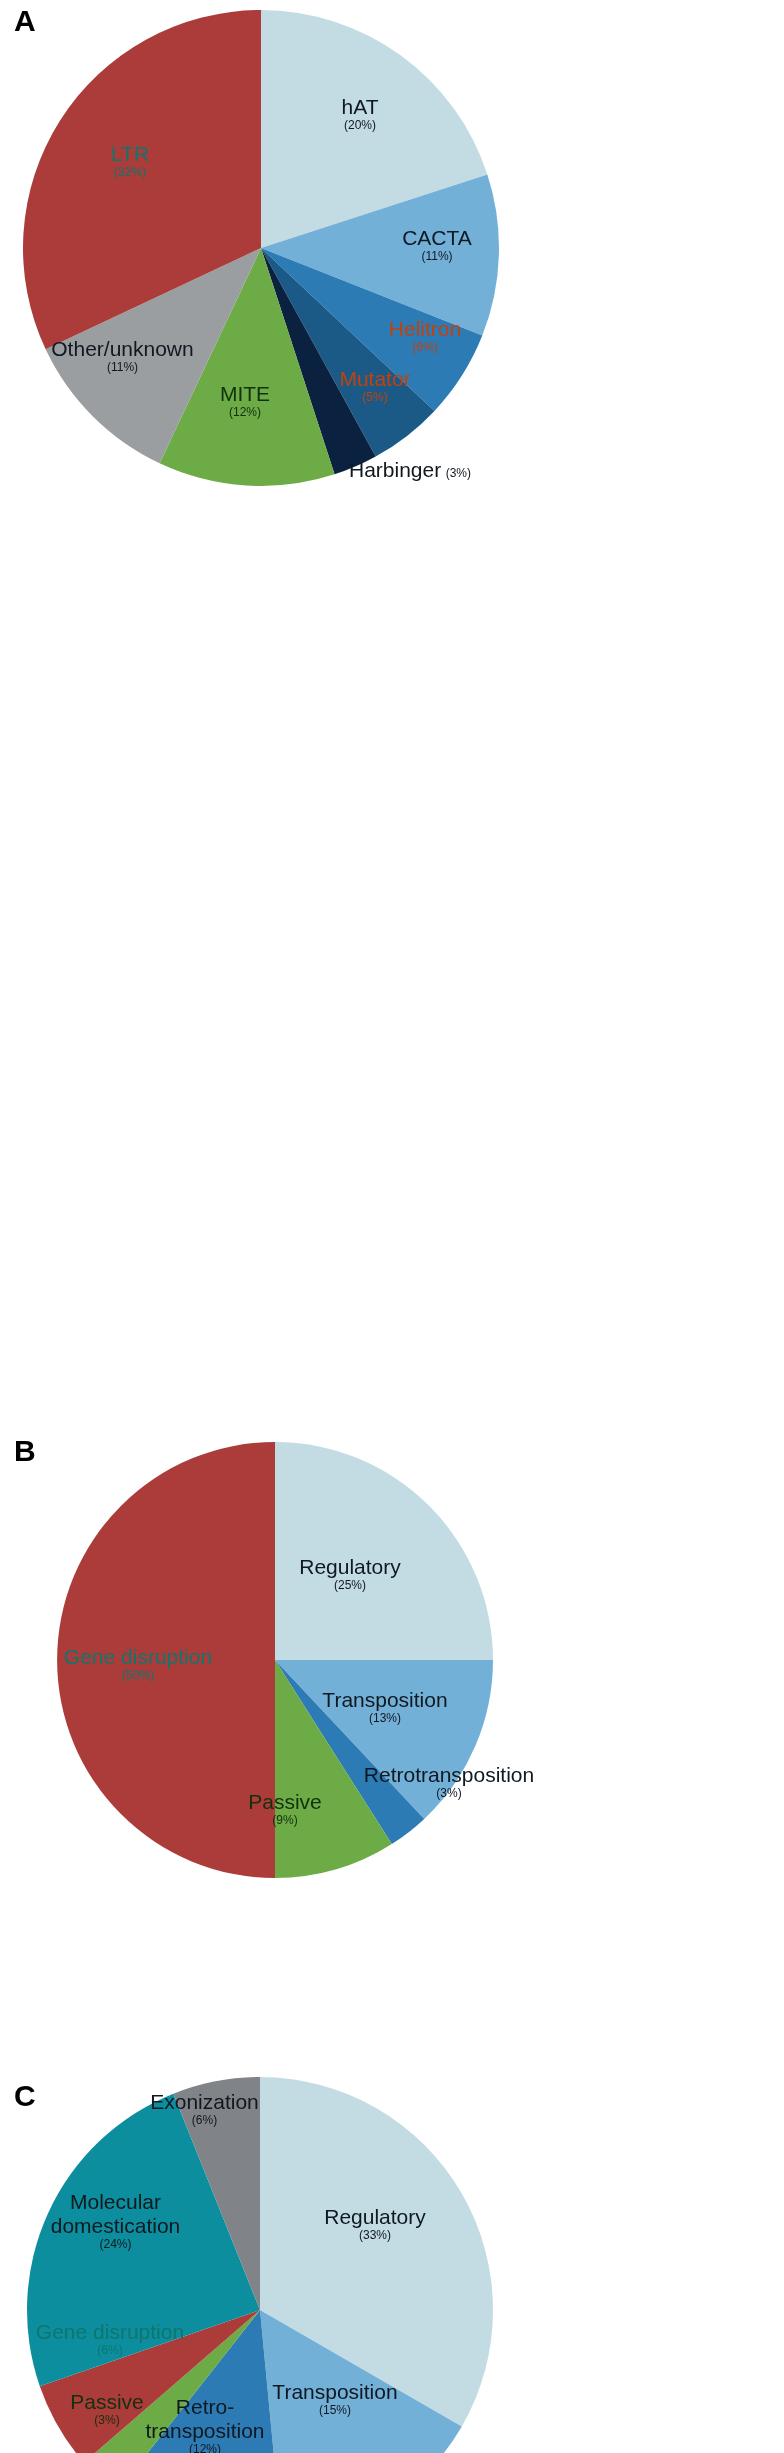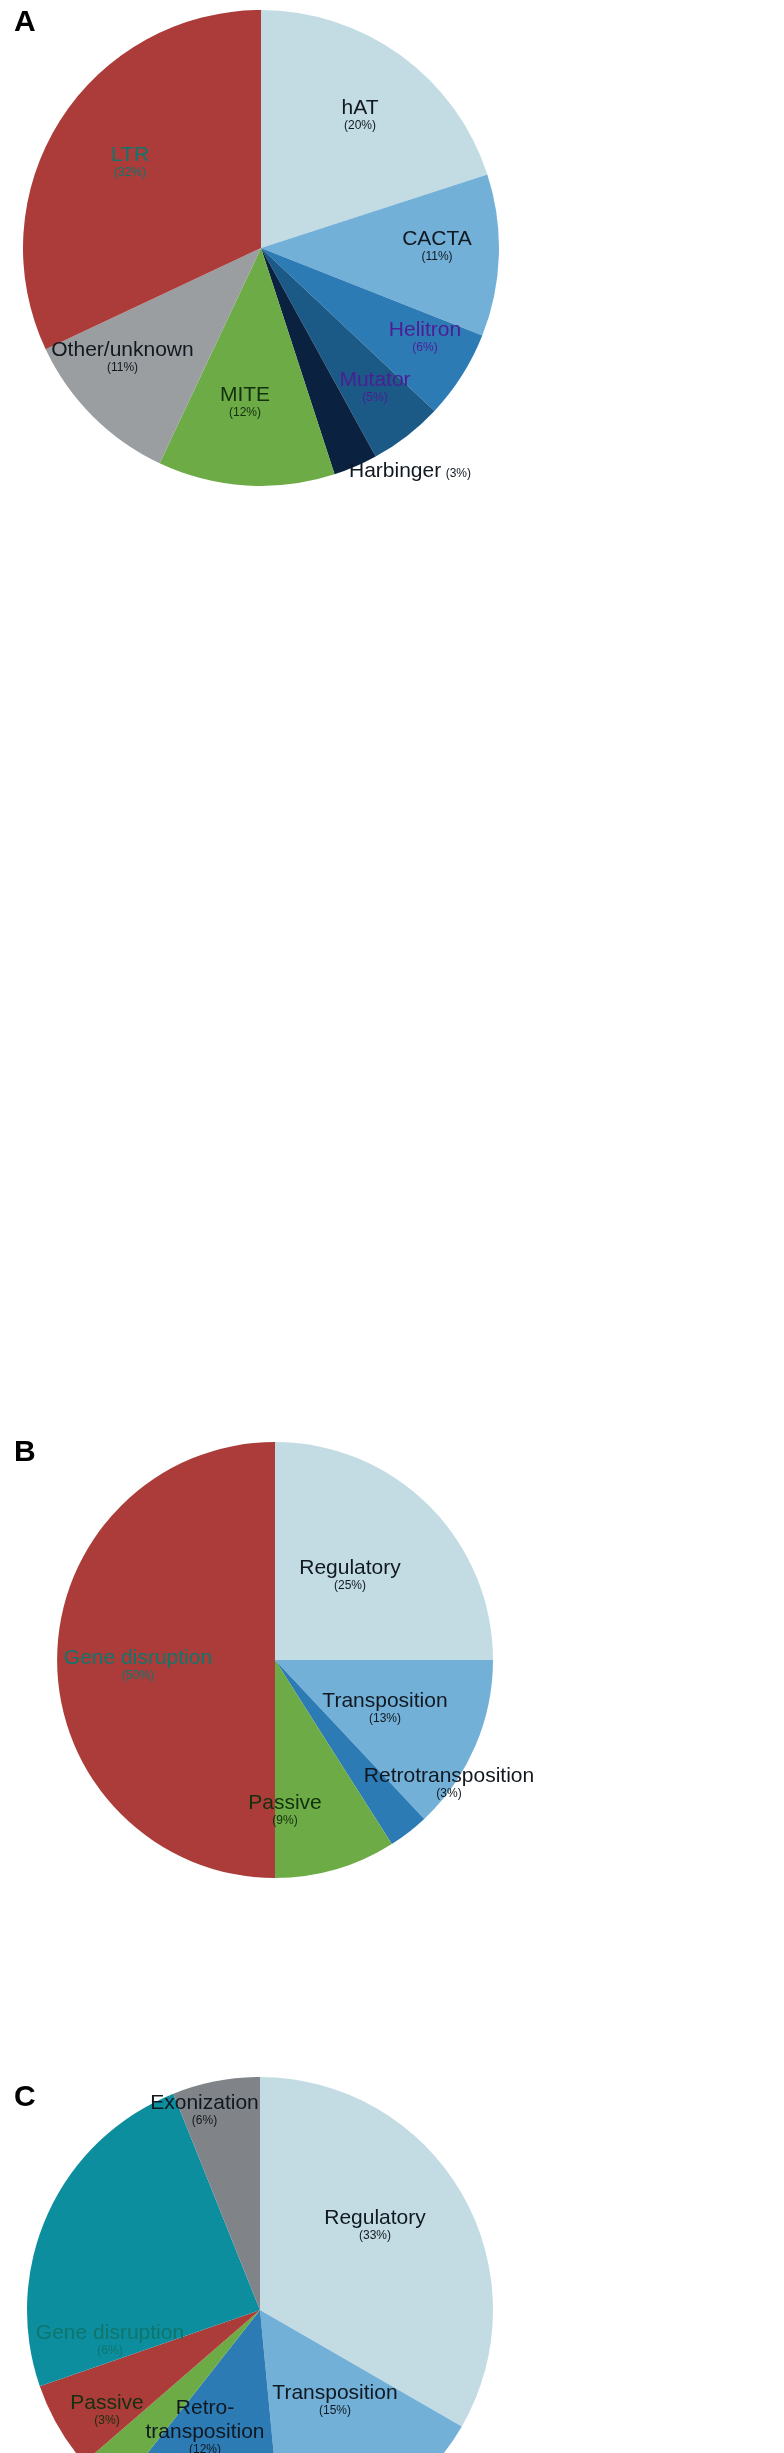--- a/index.html
+++ b/index.html
@@ -5,21 +5,21 @@
   html,body{margin:0;padding:0;background:#ffffff;}
   body{width:784px;height:2453px;font-family:"Liberation Sans",sans-serif;position:relative;overflow:hidden;}
   .panel{position:absolute;left:0;width:784px;}
   .panel-letter{position:absolute;font-weight:bold;font-size:30px;color:#000;line-height:1;}
   .pie-wrap{position:absolute;}
   svg{display:block;overflow:visible;}
   .lbl{position:absolute;text-align:center;line-height:1.14;white-space:nowrap;pointer-events:none;}
   .lbl .nm{display:block;font-size:21px;}
   .lbl .pc{display:block;font-size:12px;}
   .ink{color:#101820;text-align:center;}
-  .white{color:#4c1d95;}
+  .white{color:#c2410c;}
   .maroon{color:#0f766e;}
   .grn{color:#13300f;}
 </style>
 </head>
 <body>
 
 <div class="panel" style="top:0;height:880px;">
   <div class="panel-letter" style="left:14px;top:6px;">A</div>
 
   <div class="pie-wrap" style="left:16px;top:8px;">
@@ -155,18 +155,23 @@
   <div class="lbl grn" style="left:52px;top:830px;width:110px;">
     <span class="nm">Passive</span>
     <span class="pc">(3%)</span>
   </div>
 
   <div class="lbl maroon" style="left:20px;top:760px;width:180px;">
     <span class="nm">Gene disruption</span>
     <span class="pc">(6%)</span>
   </div>
 
+  <div class="lbl ink" style="left:28px;top:630px;width:175px;">
+    <span class="nm">Molecular</span>
+    <span class="nm">domestication</span>
+    <span class="pc">(24%)</span>
+  </div>
 
   <div class="lbl ink" style="left:132px;top:530px;width:145px;">
     <span class="nm">Exonization</span>
     <span class="pc">(6%)</span>
   </div>
 </div>
 
 </body></html>

